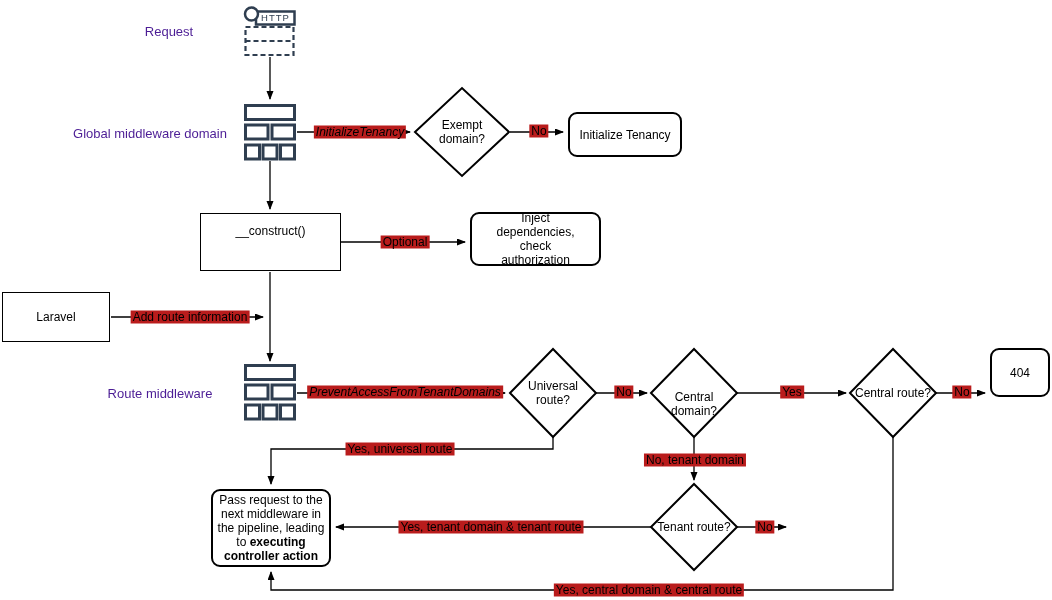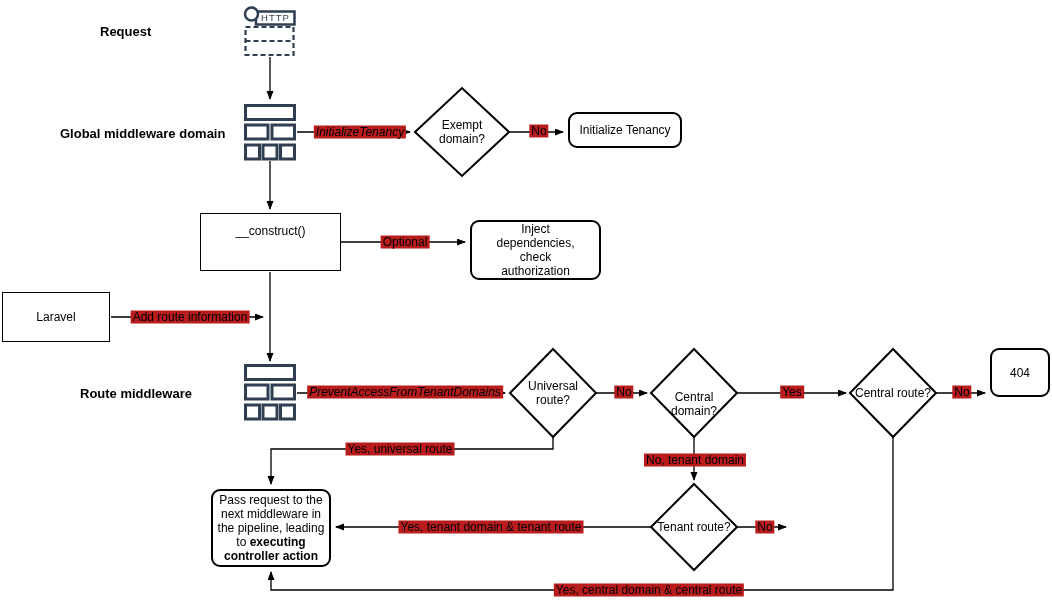--- a/index.html
+++ b/index.html
@@ -9,22 +9,22 @@
     background:#ffffff;
     font-family:"Liberation Sans", sans-serif;
     font-size:12px;color:#000;
     overflow:hidden;
   }
   .wires{position:absolute;left:0;top:0;width:1052px;height:600px;}
 
   
   .stage-label{
     position:absolute;
-    font-weight:bold;font-size:13px;color:#000000;
-    text-align:left;line-height:15px;
+    font-weight:normal;font-size:13px;color:#4c1d95;
+    text-align:center;line-height:15px;
   }
 
   
   .node{
     position:absolute;background:#fff;border:2px solid #000;
     display:flex;align-items:center;justify-content:center;
     text-align:center;line-height:14px;box-sizing:border-box;
   }
   .rounded{border-radius:9px;}
   .thin{border-width:1px;}
@@ -125,27 +125,27 @@
     <g stroke="#2f3e50" stroke-width="3" fill="#ffffff">
       <rect x="1.5" y="1.5" width="49" height="14"></rect>
       <rect x="1.5" y="21" width="22.5" height="14"></rect>
       <rect x="28" y="21" width="22.5" height="14"></rect>
       <rect x="1.5" y="41" width="14" height="14"></rect>
       <rect x="19" y="41" width="14" height="14"></rect>
       <rect x="36.5" y="41" width="14" height="14"></rect>
     </g>
   </svg>
 
-  <div class="node rounded" style="left:568px;top:112px;width:114px;height:36px;">Initialize Tenancy</div>
+  <div class="node rounded" style="left:568px;top:112px;width:114px;height:45px;">Initialize Tenancy</div>
 
   <div class="uml" style="left:200px;top:213px;width:141px;height:58px;">
     <div class="uml-body">__construct()</div>
   </div>
 
-  <div class="node rounded" style="left:470px;top:220px;width:131px;height:60px;padding:0 14px;">Inject dependencies, check authorization</div>
+  <div class="node rounded" style="left:470px;top:212px;width:131px;height:54px;padding:0 14px;">Inject dependencies, check authorization</div>
 
   <div class="node thin" style="left:2px;top:292px;width:108px;height:50px;">Laravel</div>
 
   <div class="node rounded" style="left:990px;top:348px;width:60px;height:49px;">404</div>
 
 
   <div class="node rounded" style="left:211px;top:489px;width:120px;height:78px;padding:2px 3px;">
     <span><span>Pass request to the next middleware in the pipeline, leading to </span><b>executing controller action</b></span>
   </div>
 

